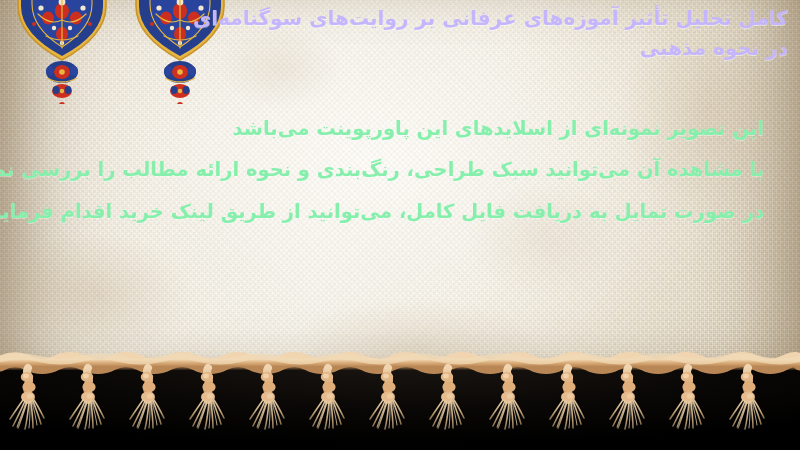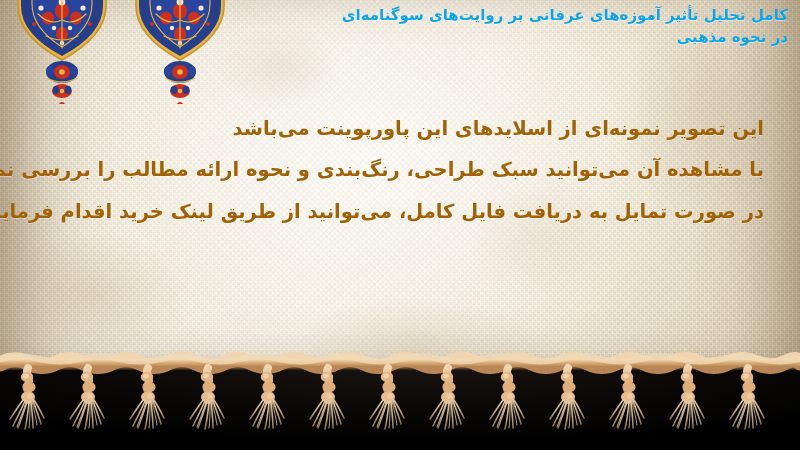--- a/index.html
+++ b/index.html
@@ -116,38 +116,38 @@
   }
 
   
   .title-block {
     position: absolute;
     right: 12px;
     top: 4px;
     width: 600px;
     text-align: right;
     direction: rtl;
-    color: #0ea5e9;
-    font-size: 15px;
+    color: #c4b5fd;
+    font-size: 20px;
     line-height: 1.48;
     font-weight: 700;
     letter-spacing: -0.2px;
     text-shadow: 0 1px 0 rgba(255,255,255,0.45);
   }
   .title-line { display: block; white-space: nowrap; }
   .title-line.second { padding-left: 0; }
 
   .body-block {
     position: absolute;
     right: 36px;
     top: 108px;
     width: 720px;
     text-align: right;
     direction: rtl;
-    color: #a16207;
+    color: #86efac;
     font-size: 19.5px;
     line-height: 2.12;
     font-weight: 600;
     text-shadow: 0 1px 0 rgba(255,255,255,0.38);
   }
   .body-line { display: block; white-space: nowrap; }
   .body-line.l1 { padding-left: 92px; }
   .body-line.l2 { padding-left: 10px; }
   .body-line.l3 { padding-left: 30px; }
 

